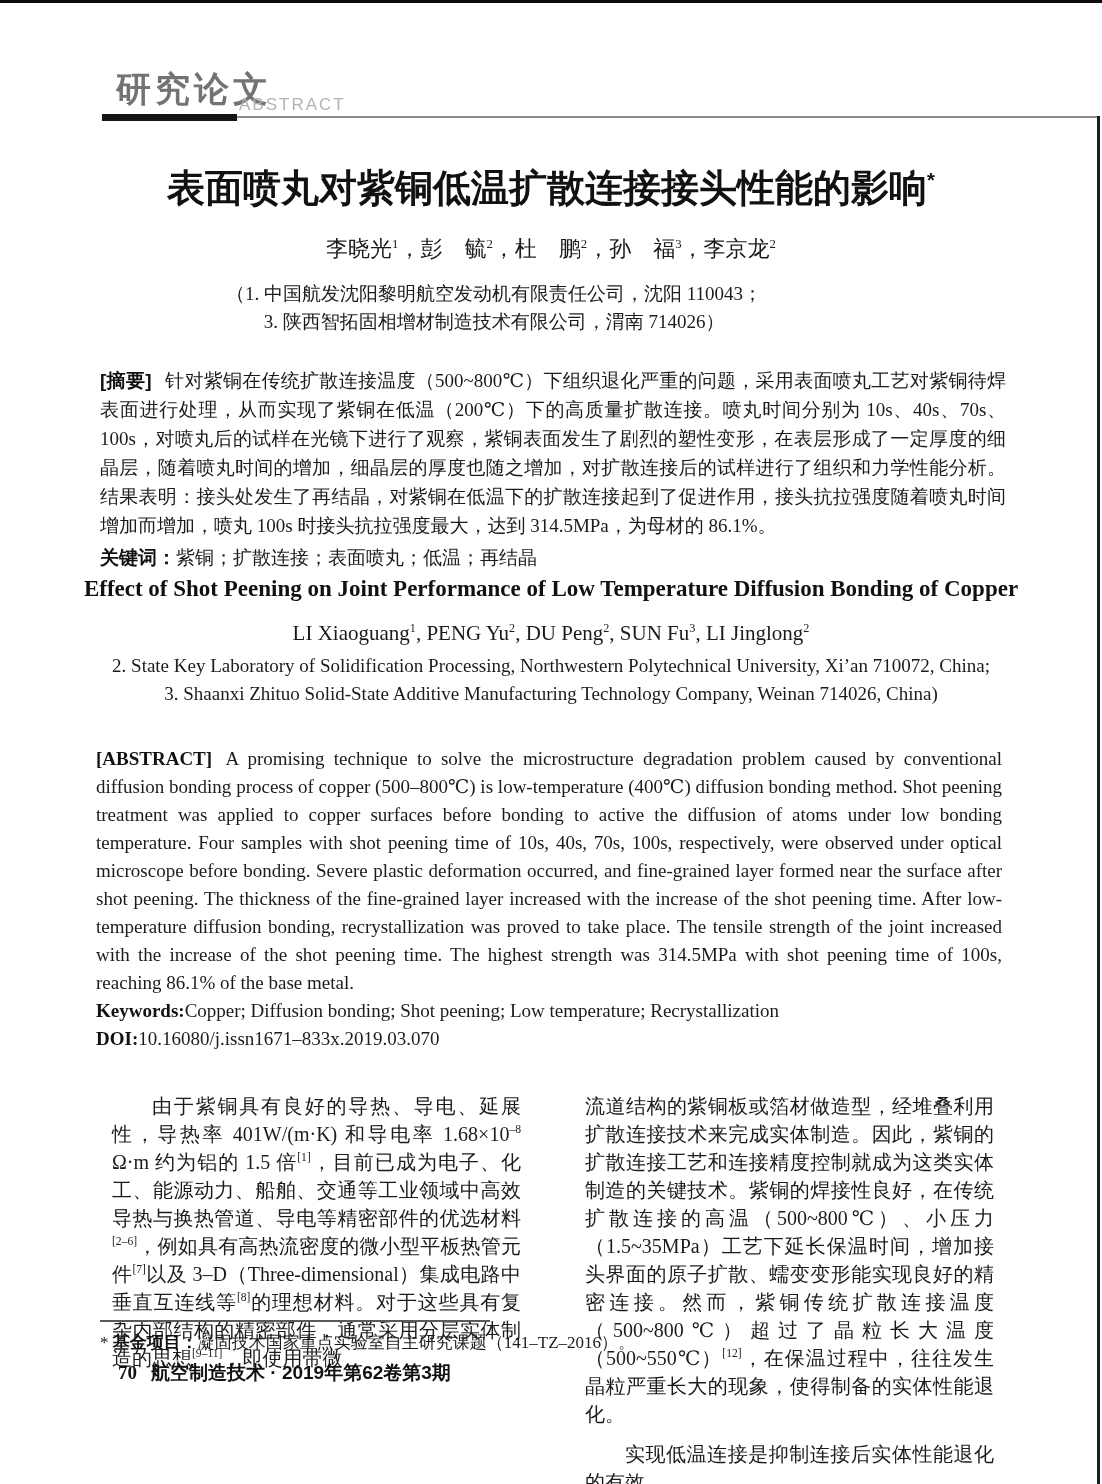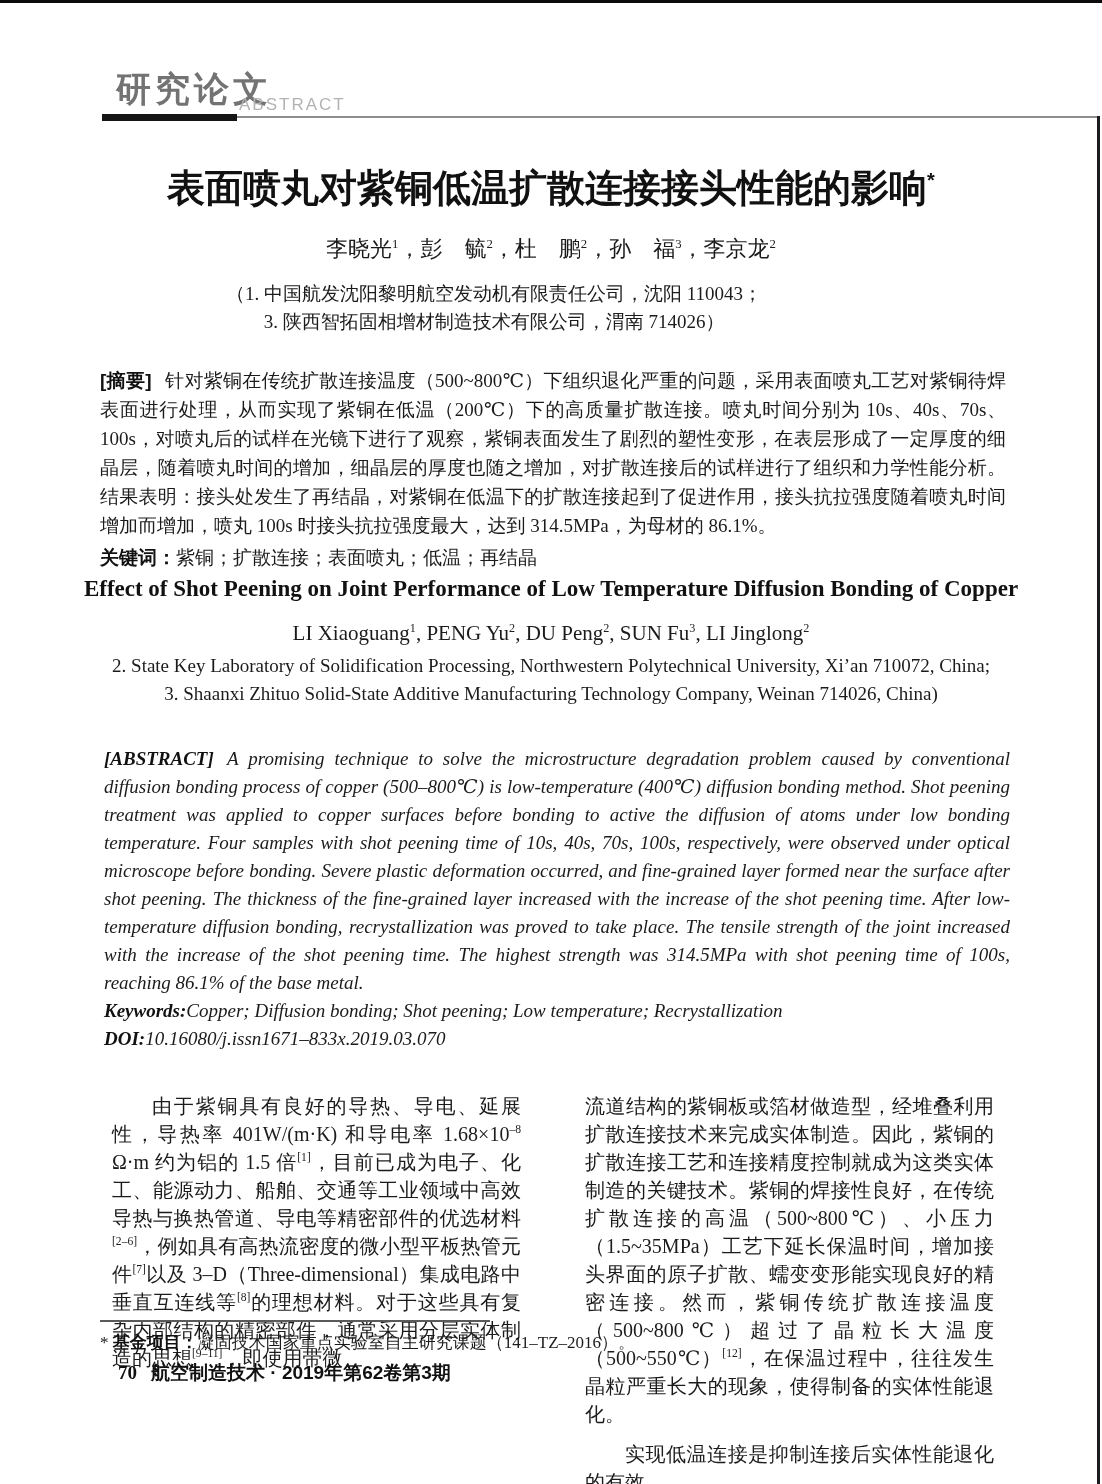--- a/index.html
+++ b/index.html
@@ -29,21 +29,21 @@
   .front-cn{left:100px;top:366px;width:906px;font-size:19px;line-height:29px;text-align:justify;}
   .front-cn p{margin:0;}
   .lbl-hei{font-family:"Liberation Sans",sans-serif;font-weight:bold;color:#111;}
   .gap-r{margin-right:0.7em;}
   .kw-cn{margin-top:3px !important;}
   
   .title-en{left:0;top:576px;width:1102px;text-align:center;margin:0;
             font-weight:bold;font-size:23px;color:#111;}
   .authors-en{left:0;top:621px;width:1102px;text-align:center;font-size:21px;}
   .affils-en{left:0;top:652px;width:1102px;text-align:center;font-size:19px;line-height:28px;}
-  .front-en{left:104px;top:745px;width:906px;font-size:19px;line-height:28px;text-align:justify;font-style:italic;}
+  .front-en{left:96px;top:745px;width:906px;font-size:19px;line-height:28px;text-align:justify;}
   .front-en p{margin:0;}
   .lbl-bold{font-weight:bold;color:#111;}
   
   .body-cols{left:100px;top:1080px;width:906px;display:flex;gap:40px;
              font-size:20px;line-height:28px;text-align:justify;}
   .col{width:433px;}
   .col p{margin:12px;}
   .indent{text-indent:2em;}
   sup{font-size:0.58em;line-height:0;}
   

